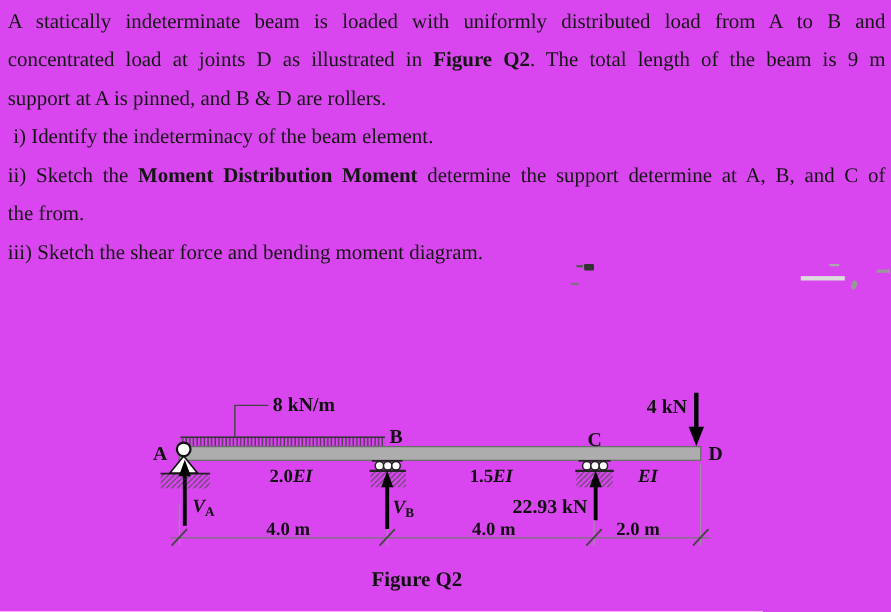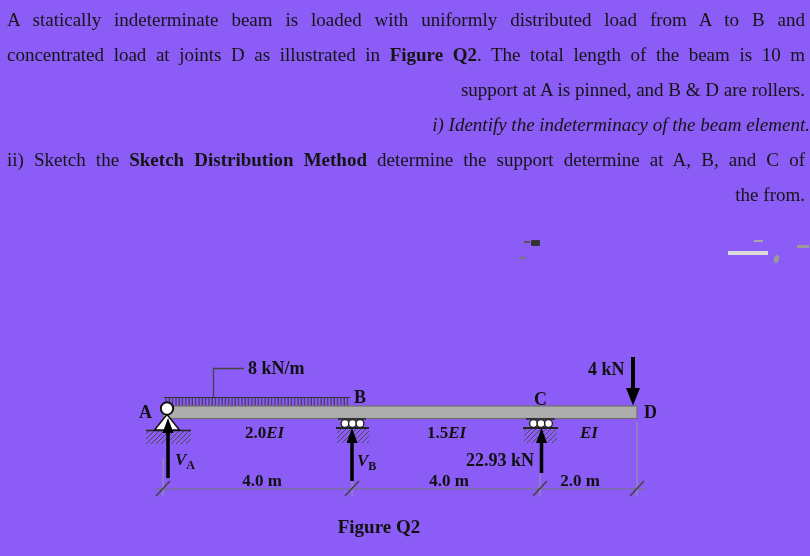--- a/index.html
+++ b/index.html
@@ -1,50 +1,51 @@
 <!DOCTYPE html>
 <html><head>
 <meta charset="utf-8">
 <style>
   html,body{margin:0;padding:0;background:#fff;}
   .page{
     position:relative;
     width:810px;height:556px;
-    background:#8b5cf6;
+    background:#d946ef;
     font-family:"Liberation Serif", serif;
     color:#111;
     overflow:hidden;
   }
   .textblock{
     position:absolute;top:0;left:0;right:0;
     padding:2px 5px 0 7px;
     font-size:19px;
     line-height:35px;
     color:#151515;
   }
-  .line{width:100%;text-align:right;}
+  .line{width:100%;}
   .line.just{text-align:justify;text-align-last:justify;}
-  .line.indent{padding-left:5px;font-style:italic;}
+  .line.indent{padding-left:5px;}
   .line b{font-weight:bold;}
   .figure-svg{position:absolute;left:0;top:330px;}
   .figtext{font-family:"Liberation Serif", serif;font-weight:bold;fill:#111;}
   .artifact{position:absolute;}
 </style>
 </head>
 <body>
 
 <div class="page">
 
   <div class="textblock">
     <div class="line just"><span>A statically indeterminate beam is loaded with uniformly distributed load from A to B and</span></div>
-    <div class="line just"><span>concentrated load at joints D as illustrated in </span><b>Figure Q2</b><span>. The total length of the beam is 10 m</span></div>
+    <div class="line just"><span>concentrated load at joints D as illustrated in </span><b>Figure Q2</b><span>. The total length of the beam is 9 m</span></div>
     <div class="line"><span>support at A is pinned, and B &amp; D are rollers.</span></div>
     <div class="line indent"><span>i) Identify the indeterminacy of the beam element.</span></div>
-    <div class="line just"><span>ii) Sketch the </span><b>Sketch Distribution Method</b><span> determine the support determine at A, B, and C of</span></div>
+    <div class="line just"><span>ii) Sketch the </span><b>Moment Distribution Moment</b><span> determine the support determine at A, B, and C of</span></div>
     <div class="line"><span>the from.</span></div>
+    <div class="line"><span>iii) Sketch the shear force and bending moment diagram.</span></div>
   </div>
 
   <div class="artifact" style="left:524px;top:241px;width:6px;height:2px;background:#555;"></div>
   <div class="artifact" style="left:531px;top:240px;width:9px;height:6px;background:#333;border-radius:1px;"></div>
   <div class="artifact" style="left:519px;top:257px;width:7px;height:2px;background:#777;"></div>
   <div class="artifact" style="left:728px;top:251px;width:40px;height:4px;background:#dcdcdc;"></div>
   <div class="artifact" style="left:754px;top:240px;width:9px;height:2px;background:#aaa;"></div>
   <div class="artifact" style="left:774px;top:255px;width:5px;height:8px;background:#999;border-radius:40%;transform:rotate(18deg);"></div>
   <div class="artifact" style="left:797px;top:245px;width:12px;height:3px;background:#999;"></div>
 

